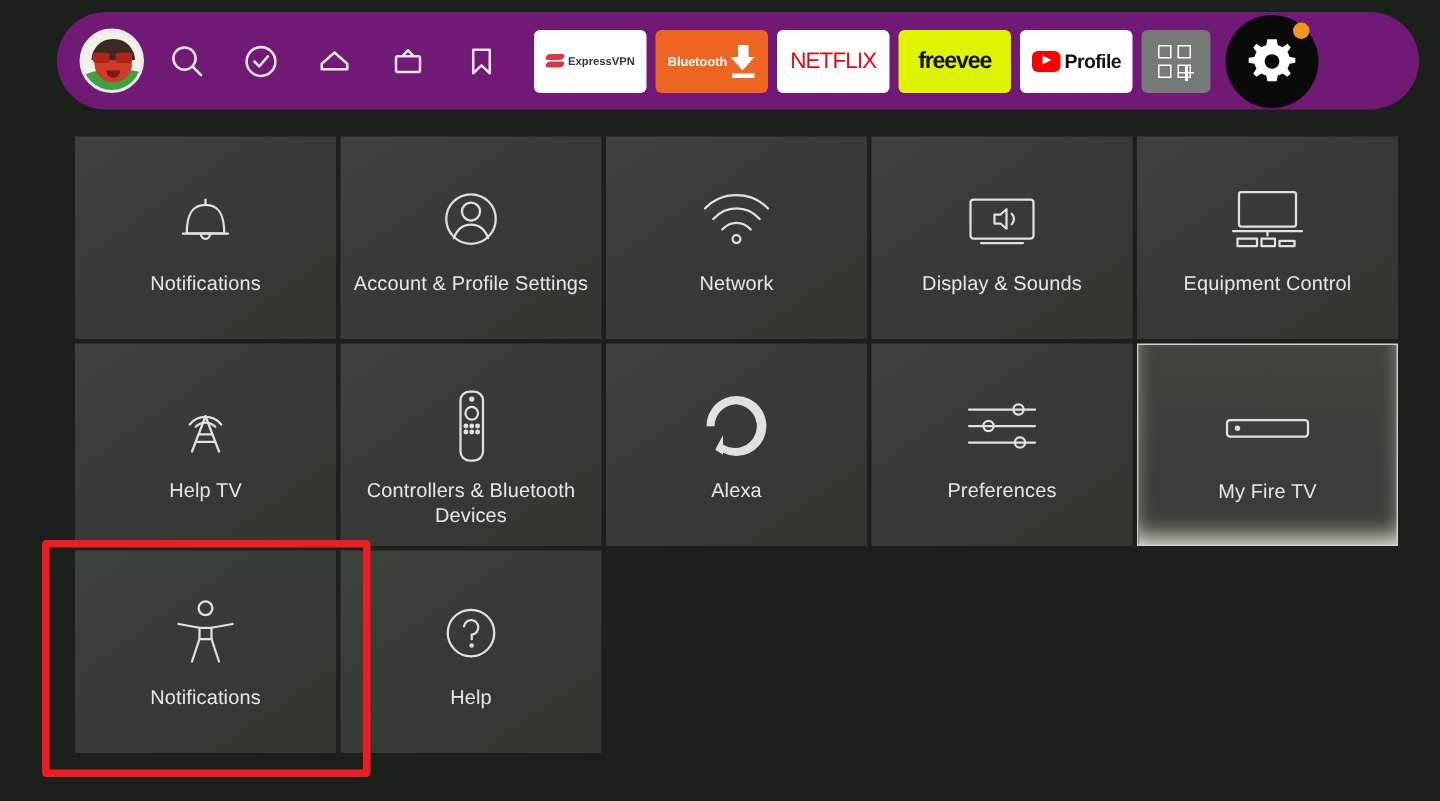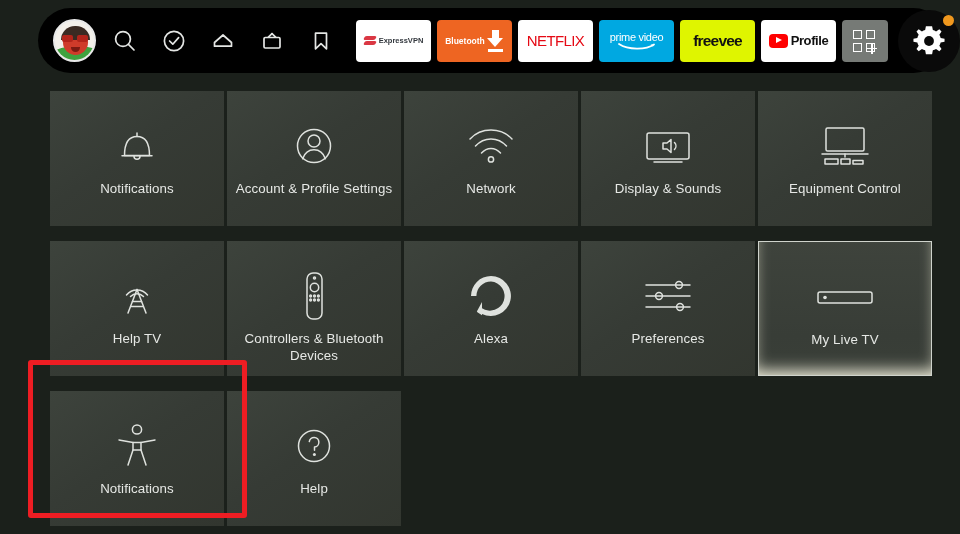--- a/index.html
+++ b/index.html
@@ -7,21 +7,21 @@
     width: 960px; height: 534px;
     background: #1b201b;
     font-family: "Liberation Sans", sans-serif;
     overflow: hidden;
   }
   #screen { position: relative; width: 960px; height: 534px; background: #1b201b; }
 
   
   #topbar {
     position: absolute; left: 38px; top: 8px; width: 908px; height: 65px;
-    background: #000000; border-radius: 33px;
+    background: #701a75; border-radius: 33px;
     display: flex; 
   }
   #nav-icons { display: flex; align-items: center; gap: 0px; padding-left: 7px; }
   .navbtn {
     width: 49px; height: 49px; display: flex; align-items: center; justify-content: center;
     border-radius: 50%;
   }
   #avatar-wrap { width: 52px; height: 52px; display:flex; align-items:center; justify-content:center; margin-left: 3px;}
   #avatar {
     width: 43px; height: 43px; border-radius: 50%;
@@ -99,21 +99,21 @@
   }
   #gear-badge {
     position: absolute; right: 6px; top: 5px; width: 11px; height: 11px;
     border-radius: 50%; background: #f0981e;
   }
 
   
   #grid {
     position: absolute; left: 50px; top: 91px;
     display: grid; grid-template-columns: repeat(5, 174px);
-    gap: 15px 3px;
+    gap: 3px 3px;
   }
   .tile {
     width: 174px; height: 135px; position: relative;
     background: linear-gradient(145deg, #3d433c 0%, #363b35 45%, #32362f 100%);
     display: flex; flex-direction: column; align-items: center; justify-content: flex-start;
   }
   .tile-ico { height: 62px; display: flex; align-items: center; justify-content: center; margin-top: 24px; }
   .tile-label {
     font-size: 13.3px; color: #e6e8e5; text-align: center; line-height: 1.25;
     width: 160px; margin-top: 4px; letter-spacing: 0.1px;
@@ -201,27 +201,20 @@
           <i class="stem"></i>
             <i class="head"></i>
             <i class="base"></i>
         </span>
       </div>
 
       <div class="app" id="app-netflix">
         <span id="netflix-text" class="app-label">NETFLIX</span>
       </div>
 
-      <div class="app" id="app-prime">
-        <span id="prime-text">prime video</span>
-        <svg class="prime-smile" viewBox="0 0 42 8">
-          <path d="M3 2 C12 8, 30 8, 38 2.5" stroke="#ffffff" stroke-width="1.8" fill="none" stroke-linecap="round"></path>
-          <path d="M38 2.5 L34.5 2.6 L37 4.8 Z" fill="#ffffff"></path>
-        </svg>
-      </div>
 
       <div class="app" id="app-freevee">
         <span id="freevee-text" class="app-label">freevee</span>
       </div>
 
       <div class="app" id="app-youtube">
         <span class="yt-play"></span>
         <span id="youtube-text" class="app-label">Profile</span>
       </div>
 
@@ -363,21 +356,21 @@
       <div class="tile-label">Preferences</div>
     </div>
 
     <div class="tile focused">
       <div class="tile-ico">
         <svg width="62" height="26" viewBox="0 0 62 26">
           <rect class="ico" x="4" y="8" width="54" height="11" rx="2"></rect>
           <circle cx="11" cy="13.5" r="1.8" fill="#dfe2de"></circle>
         </svg>
       </div>
-      <div class="tile-label">My Live TV</div>
+      <div class="tile-label">My Fire TV</div>
     </div>
 
     <div class="tile">
       <div class="tile-ico">
         <svg width="44" height="50" viewBox="0 0 44 50">
           <circle class="ico" cx="22" cy="8.5" r="4.6"></circle>
           <path class="ico" d="M4 19 L18 21.5 L18 29 L13 44"></path>
           <path class="ico" d="M40 19 L26 21.5 L26 29 L31 44"></path>
           <path class="ico" d="M18 21.5 L26 21.5"></path>
           <path class="ico" d="M18 29 L26 29"></path>

